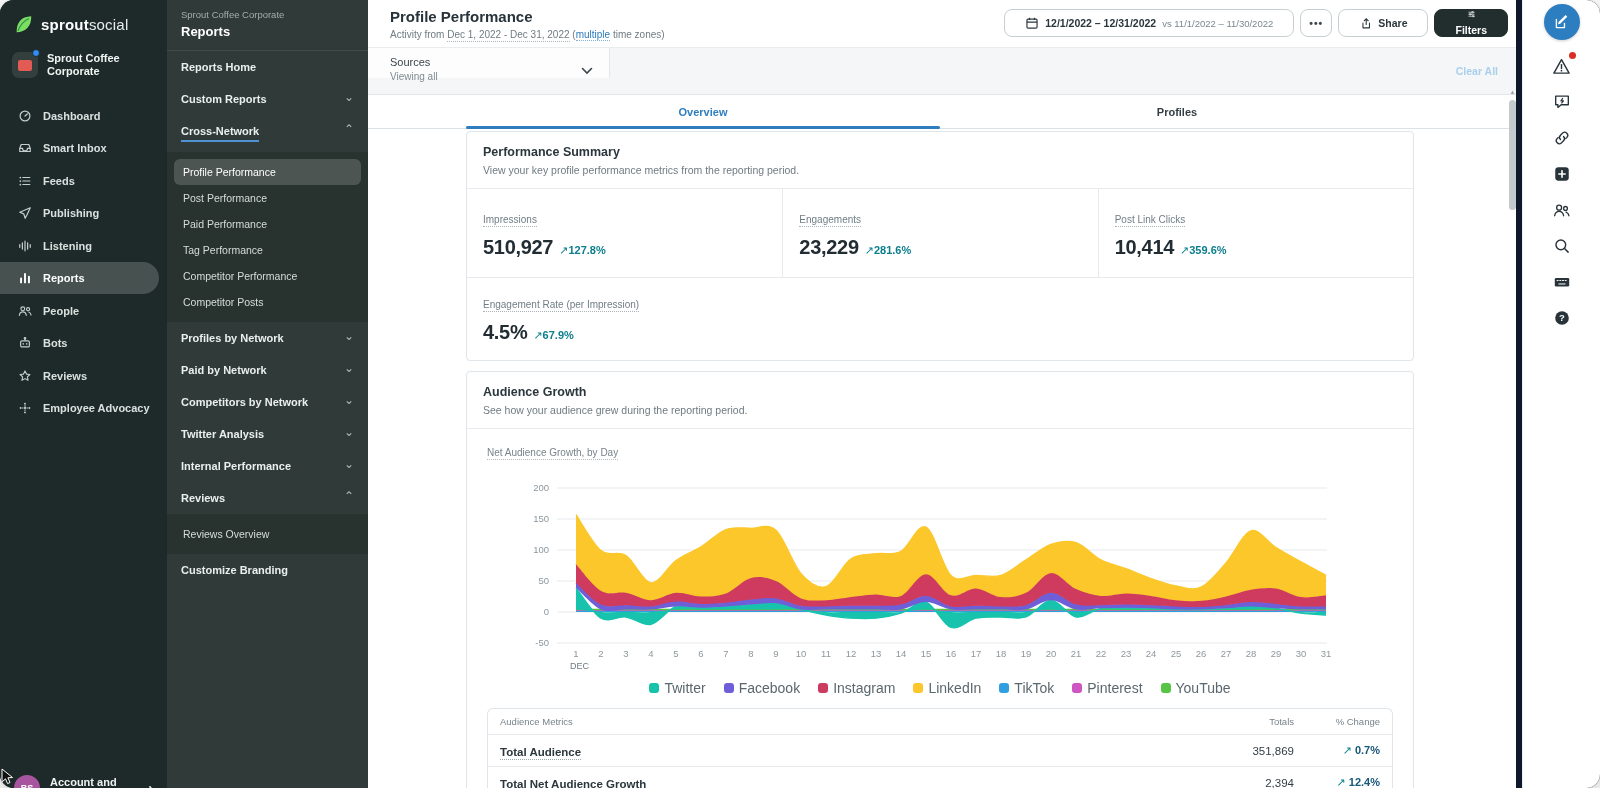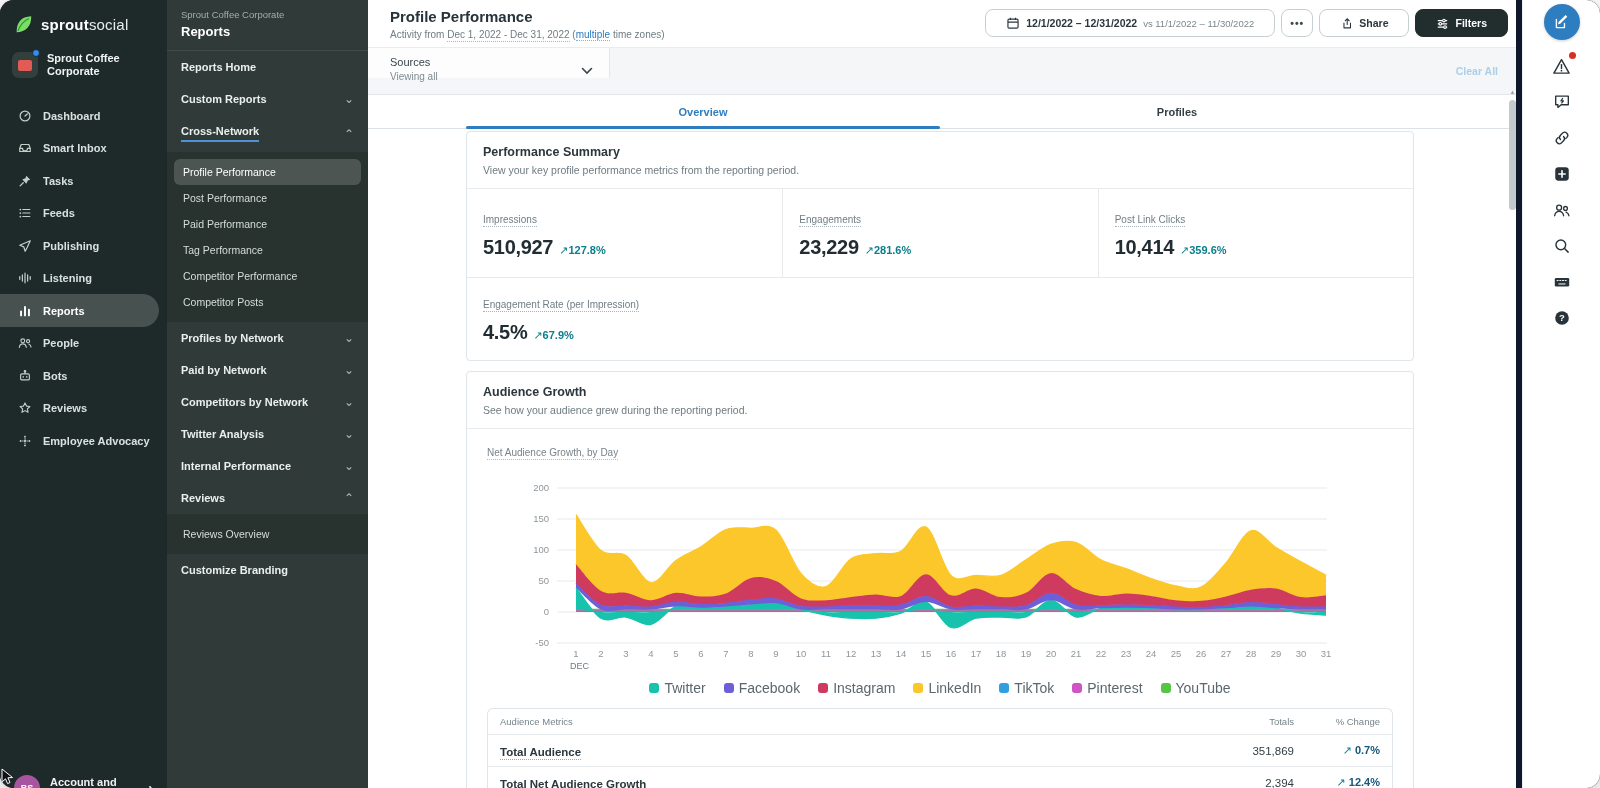--- a/index.html
+++ b/index.html
@@ -30,41 +30,41 @@
     display:flex; align-items:center; justify-content:center; flex:0 0 auto; }
   .psb-foot-label { font-size:11px; font-weight:700; color:#eef2f1; flex:1; }
   .psb-foot-chev { color:#eef2f1; font-size:14px; font-weight:700; }
   .cursor-arrow { position:absolute; left:1px; bottom:2px; z-index:9; }
 
   
   .ssb { position:absolute; left:167px; top:0; bottom:0; width:201px; background:#303b39; color:#dfe5e3; z-index:4; }
   .ssb-head { padding:9px 14px 11px; border-bottom:1px solid #414c4a; }
   .ssb-eyebrow { font-size:9.5px; color:#a2aeab; }
   .ssb-title { font-size:13px; font-weight:700; color:#fff; margin-top:4px; }
-  .ssb-item { display:flex; align-items:center; justify-content:space-between; padding:10px 14px;
+  .ssb-item { display:flex; align-items:flex-start; justify-content:space-between; padding:10px 14px;
     font-size:11px; font-weight:700; color:#eaefed; cursor:pointer; }
   .ssb-item .chev { color:#aeb9b6; font-size:12px; line-height:8px; font-weight:400; }
   .ssb-item .lbl.underlined { border-bottom:2px solid #4f93d4; padding-bottom:3px; }
   .ssb-sub { background:#28322f; padding:7px 0; }
   .ssb-sub-item { padding:7px 16px; font-size:10.5px; color:#d5ddda; cursor:pointer; }
   .ssb-sub-item.selected { background:#4c5552; border-radius:6px; margin:0 7px; padding:7px 9px; color:#fff; }
 
   
   .main { position:absolute; left:368px; top:0; bottom:0; right:84px; background:#fff; }
   .mh { position:relative; height:47px; }
   .mh-title { position:absolute; left:22px; top:8px; font-size:15px; font-weight:700; color:#27333a; }
   .mh-sub { position:absolute; left:22px; top:29px; font-size:10px; color:#6e7c83; }
   .dotted { border-bottom:1px dotted #a9b4ba; padding-bottom:1px; }
   .mh-sub .link { color:#2d7cbe; border-bottom:1px dotted #82b4dd; cursor:pointer; }
   .mh-actions { position:absolute; right:8px; top:9px; display:flex; gap:6px; }
   .btn { height:28px; display:flex; align-items:center; gap:6px; padding:0 20px; background:#fff;
     border:1px solid #c7cfd3; border-radius:8px; font-size:10.5px; color:#2a363c; cursor:pointer; white-space:nowrap; }
   .btn .bold { font-weight:700; }
   .btn .muted { color:#7b878d; font-size:9.5px; }
-  .btn.dark { background:#222e2d; border-color:#222e2d; color:#fff; font-weight:700; }
+  .btn.dark { background:#222e2d; border-color:#222e2d; color:#fff; font-weight:700;flex-direction:column; }
   .btn.more { padding:0 8px; letter-spacing:1px; font-weight:700; color:#3c484e; }
 
   
   .fbar { position:relative; height:48px; background:#f4f6f7; border-top:1px solid #e8eced; border-bottom:1px solid #e2e7e9; }
   .fbar-src { position:absolute; left:0; top:0; bottom:16px; width:242px; background:#fdfdfe; border-right:1px solid #e2e7e9;
     padding:8px 14px 0 22px; cursor:pointer; }
   .fbar-src .t1 { font-size:11px; color:#39454a; font-weight:400; }
   .fbar-src .t2 { font-size:10px; color:#7e8b91; margin-top:3px; }
   .fbar-src svg { position:absolute; right:16px; top:19px; color:#39454a; }
   .fbar-clear { position:absolute; right:18px; top:17px; font-size:10.5px; font-weight:600; color:#aacfeb; cursor:pointer; }
@@ -155,27 +155,20 @@
             <path d="M8 8l2.7-2.3"></path>
           </svg>
         <span>Dashboard</span>
       </div>
       <div class="psb-item">
         <svg width="14" height="14" viewBox="0 0 16 16" fill="none" stroke="currentColor" stroke-width="1.4" stroke-linejoin="round">
             <path d="M2 8.5 3.6 4h8.8L14 8.5V12H2z"></path>
             <path d="M2 8.5h3.2a2.8 2.8 0 0 0 5.6 0H14"></path>
           </svg>
         <span>Smart Inbox</span>
-      </div>
-      <div class="psb-item">
-        <svg width="14" height="14" viewBox="0 0 16 16">
-            <path d="M9.5 2l4.5 4.5-2.8 1-1.6 3.6-4.7-4.7 3.6-1.6z" fill="currentColor"></path>
-            <path d="M6 10l-3.6 3.6" stroke="currentColor" stroke-width="1.4" stroke-linecap="round"></path>
-          </svg>
-        <span>Tasks</span>
       </div>
       <div class="psb-item">
         <svg width="14" height="14" viewBox="0 0 16 16">
             <path d="M5.5 4h8M5.5 8h8M5.5 12h8" stroke="currentColor" stroke-width="1.4" stroke-linecap="round"></path>
             <circle cx="2.7" cy="4" r="1" fill="currentColor"></circle>
             <circle cx="2.7" cy="8" r="1" fill="currentColor"></circle>
             <circle cx="2.7" cy="12" r="1" fill="currentColor"></circle>
           </svg>
         <span>Feeds</span>
       </div>

